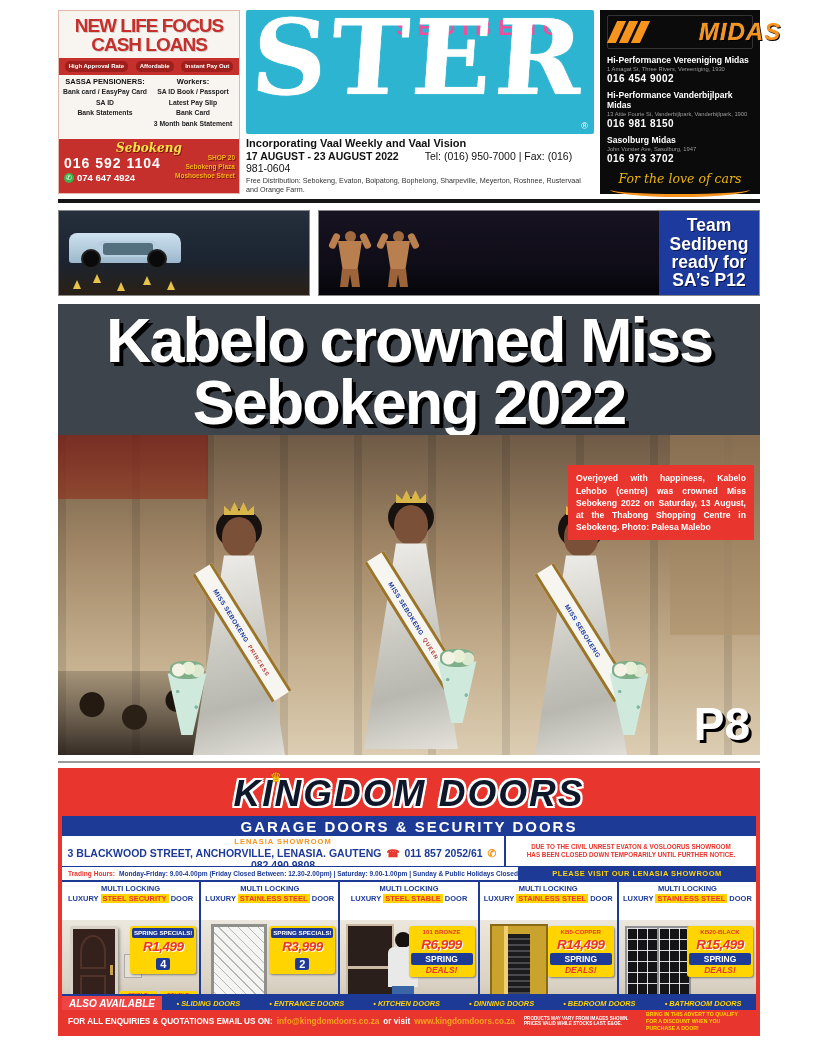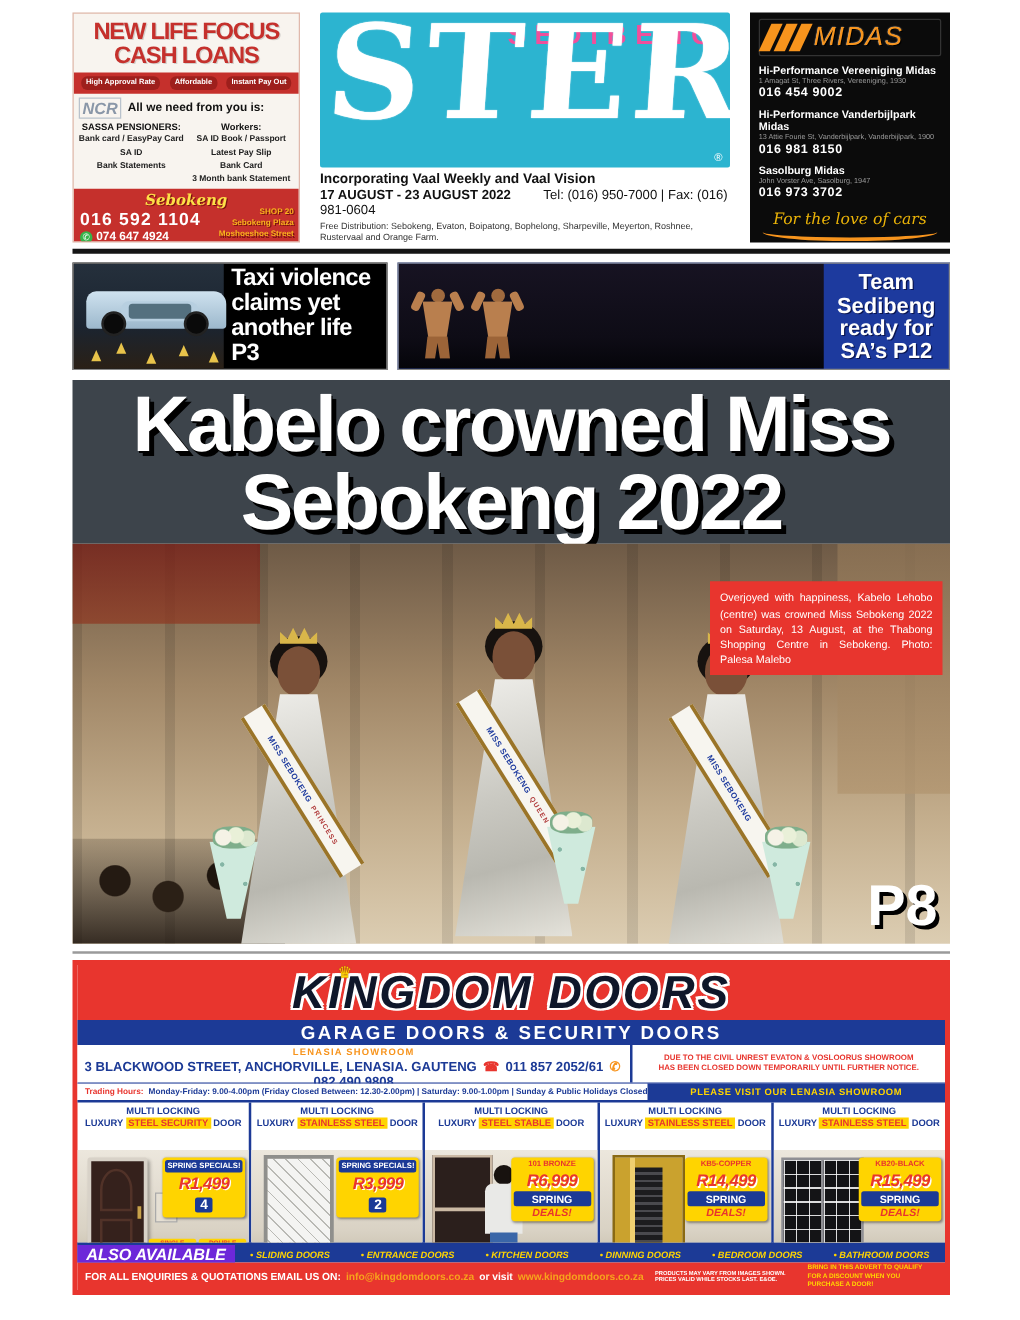--- a/index.html
+++ b/index.html
@@ -1,20 +1,20 @@
 <!DOCTYPE html>
 <html><head>
 <meta charset="utf-8">
 <style>
   html,body{margin:0;padding:0;}
   body{width:816px;height:1056px;background:#fff;font-family:"Liberation Sans",sans-serif;position:relative;overflow:hidden;}
   .page{position:absolute;left:58px;top:10px;width:702px;}
 
   
-  .toprow{display:flex;gap:16px;height:184px;}
+  .toprow{display:flex;gap:6px;height:184px;}
 
   
   .loan{width:182px;box-sizing:border-box;border:1px solid #e0b9ac;background:#f8f4ef;display:flex;flex-direction:column;overflow:hidden;}
   .loan-title{color:#c5302c;font-weight:800;font-size:19px;line-height:1.0;text-align:center;letter-spacing:-1px;padding-top:5px;text-shadow:1px 1px 0 rgba(0,0,0,.15);}
   .loan-band{background:#c5302c;display:flex;justify-content:space-around;align-items:center;padding:3px 2px;margin-top:4px;}
   .loan-pill{background:#9e1f1c;border-radius:5px;color:#fff;font-weight:700;font-size:6px;text-align:center;padding:2px 4px;line-height:1.2;}
   .loan-needrow{display:flex;align-items:center;gap:5px;padding:3px 4px 0 4px;}
   .ncr{color:#8a97a8;font-weight:800;font-size:13px;font-style:italic;border:1px solid #b9c2cc;padding:0 2px;}
   .loan-need{font-weight:800;font-size:9.5px;color:#111;}
   .loan-cols{display:flex;padding:2px 4px;gap:4px;}
@@ -39,21 +39,21 @@
   .dl1{font-weight:700;font-size:11px;color:#111;}
   .dl2{font-size:10.5px;color:#111;margin-top:1px;}
   .dl2 .d{font-weight:800;margin-right:26px;}
   .dl3{font-size:7.2px;color:#333;margin-top:2px;}
 
   
   .midas{width:160px;box-sizing:border-box;background:#0b0b0b;color:#fff;padding:5px 7px;position:relative;}
   .midas-logo{display:flex;align-items:center;gap:6px;border:1px solid #333;padding:2px 4px;border-radius:2px;}
   .stripes{display:flex;gap:3px;}
   .stripe{width:9px;height:22px;background:#f7941d;transform:skewX(-25deg);}
-  .midas-word{color:#f7941d;font-weight:400;font-style:italic;font-size:21px;letter-spacing:1px;text-shadow:1px 1px 0 #000,0 0 1px #fff;}
+  .midas-word{color:#f7941d;font-weight:700;font-style:italic;font-size:24px;letter-spacing:1px;text-shadow:1px 1px 0 #000,0 0 1px #fff;margin-left:48px;}
   .branch{margin-top:6px;}
   .b-name{font-weight:800;font-size:8.6px;}
   .b-addr{color:#9a9a9a;font-size:5.8px;margin-top:1px;}
   .b-tel{font-weight:800;font-size:10px;margin-top:1px;letter-spacing:.5px;}
   .slogan{margin-top:7px;text-align:center;font-family:"DejaVu Serif",serif;font-style:italic;font-size:12.5px;color:#eab308;}
   .swoosh{width:140px;height:12px;border-bottom:3px solid #f7941d;border-radius:50%;margin:-4px auto 0 auto;}
 
   .rule{height:4px;background:#151515;margin-top:5px;}
   .thinrule{height:2px;background:#9a9a9a;margin-top:6px;}
 
@@ -103,21 +103,21 @@
   .fig .hair{position:absolute;left:38px;top:16px;width:46px;height:40px;border-radius:50%;background:#17120f;}
   .fig .head{position:absolute;left:44px;top:24px;width:34px;height:40px;border-radius:50% 50% 46% 46%;background:#7a5038;}
   .fig .crown{position:absolute;left:46px;top:8px;width:30px;height:14px;background:#d9b64a;clip-path:polygon(0 100%,0 30%,20% 70%,35% 5%,50% 70%,65% 5%,80% 70%,100% 30%,100% 100%);}
   .fig .dress{position:absolute;left:14px;top:62px;width:94px;height:206px;background:linear-gradient(165deg,#efeeea 0%,#cac9c2 45%,#b9b8b0 70%,#e4e2da 100%);clip-path:polygon(34% 0,66% 0,100% 100%,0 100%);}
   .sash{position:absolute;left:34px;top:70px;width:150px;height:17px;transform:rotate(58deg);transform-origin:left top;background:#f7f5ef;border-top:3px solid #9a7428;border-bottom:3px solid #9a7428;display:flex;align-items:center;justify-content:center;gap:4px;}
   .sash .sn{font-weight:800;font-size:6.5px;color:#1d3a9e;letter-spacing:.5px;}
   .sash .sr{font-weight:700;font-size:5.5px;color:#b03a3a;letter-spacing:1px;}
   .bouq{position:absolute;bottom:26px;width:46px;height:76px;}
   .bouq .cone{position:absolute;left:0;top:14px;width:46px;height:62px;border:none;background:radial-gradient(circle at 30% 30%,rgba(60,130,110,.5) 1.5px,transparent 2px),radial-gradient(circle at 70% 55%,rgba(60,130,110,.5) 1.5px,transparent 2px),#cfeadd;clip-path:polygon(8% 0,92% 0,62% 100%,38% 100%);}
   .bouq .fl{position:absolute;top:2px;left:6px;width:34px;height:18px;background:radial-gradient(circle at 25% 50%,#f5f2e6 6px,transparent 7px),radial-gradient(circle at 55% 40%,#e9f0d8 6px,transparent 7px),radial-gradient(circle at 82% 55%,#dce8cf 6px,transparent 7px),#7fae8b;border-radius:40%;}
-  .caption{position:absolute;top:30px;right:6px;width:170px;background:#e8352e;color:#fff;font-weight:400;font-size:8.6px;line-height:1.4;padding:7px 8px;text-align:justify;}
+  .caption{position:absolute;top:30px;right:6px;width:170px;background:#e8352e;color:#fff;font-weight:700;font-size:8.6px;line-height:1.4;padding:7px 8px;text-align:justify;}
   .pref{position:absolute;right:10px;bottom:4px;color:#fff;font-weight:800;font-size:46px;text-shadow:3px 3px 0 #000;}
 
   
   .kd{margin-top:5px;border:4px solid #e8352e;box-sizing:border-box;background:#fff;}
   .kd-head{background:#e8352e;height:44px;display:flex;align-items:center;justify-content:center;position:relative;}
   .kd-brand{color:#0f172a;font-weight:800;font-style:italic;font-size:37px;letter-spacing:2px;text-shadow:-2px 0 #fff,2px 0 #fff,0 -2px #fff,0 2px #fff,-2px -2px #fff,2px 2px #fff,-2px 2px #fff,2px -2px #fff;}
   .kd-crown{position:absolute;left:208px;top:-2px;color:#ffd400;font-size:13px;text-shadow:0 0 1px #7a5a00;}
   .kd-sub{background:#1c3a96;height:20px;display:flex;align-items:center;justify-content:center;color:#fff;font-weight:800;font-size:15px;letter-spacing:2px;}
   .kd-info{display:flex;height:30px;background:#fff;border-bottom:1px solid #1c3a96;}
   .kd-info-l{flex:1;text-align:center;padding-top:1px;border-right:2px solid #1c3a96;}
@@ -163,21 +163,21 @@
   .door3 .split{position:absolute;left:0;top:40px;width:100%;height:3px;background:#cbb9a4;}
   .person{position:absolute;left:44px;top:10px;width:40px;height:80px;}
   .person .ph{position:absolute;left:11px;top:2px;width:16px;height:16px;border-radius:50%;background:#18120f;}
   .person .pb{position:absolute;left:4px;top:17px;width:30px;height:40px;background:#e9e9e7;border-radius:6px 6px 0 0;}
   .person .pl{position:absolute;left:8px;top:56px;width:22px;height:24px;background:#3a66a8;}
   .door4{position:absolute;left:10px;top:4px;width:54px;height:86px;background:linear-gradient(90deg,#caa22e 0 12px,#f0d070 12px 16px,#caa22e 16px 100%);border:2px solid #8a6a14;}
   .door4 .slats{position:absolute;left:16px;top:8px;width:22px;height:70px;background:repeating-linear-gradient(180deg,#1c1c1e 0 4px,#4a4a4e 4px 6px);}
   .door5{position:absolute;left:6px;top:6px;width:66px;height:82px;background:#8f8f94;padding:2px;box-sizing:border-box;display:flex;gap:2px;}
   .door5 .leaf{flex:1;background:repeating-linear-gradient(180deg,rgba(255,255,255,.85) 0 1px,transparent 1px 11px),repeating-linear-gradient(90deg,rgba(255,255,255,.85) 0 1px,transparent 1px 10px),#141416;}
   .kd-also{display:flex;height:14px;background:#1c3a96;align-items:stretch;border-top:2px solid #1c3a96;}
-  .kd-also-label{background:#6d28d9;color:#fff;font-weight:800;font-style:italic;font-size:13px;display:flex;align-items:center;padding:0 7px;}
+  .kd-also-label{background:#ef4444;color:#fff;font-weight:800;font-style:italic;font-size:10px;display:flex;align-items:center;padding:0 7px;}
   .kd-also-items{flex:1;display:flex;align-items:center;justify-content:space-around;}
   .kd-ai{color:#ffd400;font-weight:800;font-style:italic;font-size:7.4px;white-space:nowrap;}
   .kd-ai::before{content:"• ";}
   .kd-foot{display:flex;height:22px;background:#e8352e;align-items:center;padding:0 6px;gap:4px;}
   .kd-fl{color:#fff;font-weight:800;font-size:8.2px;}
   .kd-link{color:#f7a31c;font-weight:800;font-size:8.2px;}
   .kd-disc{margin-left:auto;width:118px;color:#fff;font-size:4.6px;line-height:1.3;font-weight:700;}
   .kd-disc2{width:104px;color:#ffd400;font-size:5.2px;line-height:1.3;font-weight:800;}
 </style>
 </head>
@@ -190,24 +190,20 @@
     <div class="loan">
       <div class="loan-title">
         <div>NEW LIFE FOCUS</div>
         <div>CASH LOANS</div>
       </div>
       <div class="loan-band">
         <span class="loan-pill">High Approval Rate</span>
         <span class="loan-pill">Affordable</span>
         <span class="loan-pill">Instant Pay Out</span>
       </div>
-      <div class="loan-needrow">
-        <span class="ncr">NCR</span>
-        <span class="loan-need">All we need from you is:</span>
-      </div>
       <div class="loan-cols">
         <div class="loan-col">
           <div class="loan-h">SASSA PENSIONERS:</div>
           <div class="loan-i">Bank card / EasyPay Card</div>
           <div class="loan-i">SA ID</div>
           <div class="loan-i">Bank Statements</div>
         </div>
         <div class="loan-col">
           <div class="loan-h">Workers:</div>
           <div class="loan-i">SA ID Book / Passport</div>
@@ -285,21 +281,20 @@
             <div class="car-win"></div>
           <div class="wheel" style="left:12px;"></div>
             <div class="wheel" style="right:14px;"></div>
         </div>
         <span class="cone" style="left:14px;bottom:6px;"></span>
         <span class="cone" style="left:34px;bottom:12px;"></span>
         <span class="cone" style="left:58px;bottom:4px;"></span>
         <span class="cone" style="left:84px;bottom:10px;"></span>
         <span class="cone" style="left:108px;bottom:5px;"></span>
       </div>
-      <div class="t-txt">Taxi violence claims yet another life P3</div>
     </div>
     <div class="teaser t3">
       <div class="scene-sport">
         <div class="bb" style="left:14px;">
             <div class="a1"></div>
             <div class="a2"></div>
             <div class="hd"></div>
             <div class="bod"></div>
             <div class="lg"></div>
           </div>

